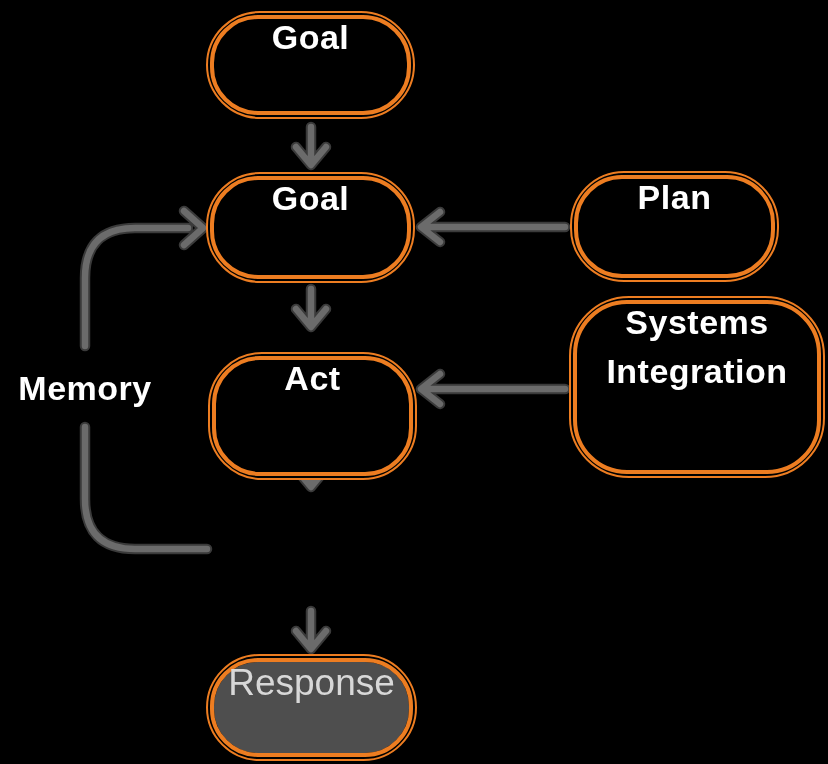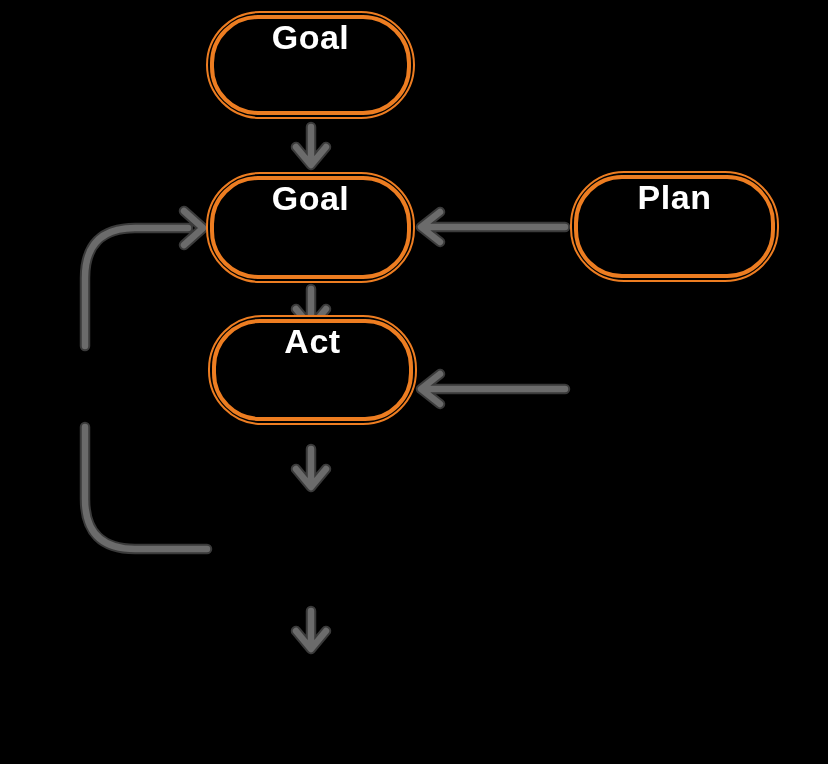--- a/index.html
+++ b/index.html
@@ -43,21 +43,21 @@
     position:relative;z-index:1;
     color:var(--node-text);
     font-weight:700;
     font-size:34px;
     line-height:1.45;
     text-align:center;
     letter-spacing:0.5px;
   }
   #node-goal    {left:206px;top:11px;  width:209px;height:108px;}
   #node-plan    {left:206px;top:172px; width:209px;height:111px;}
-  #node-act     {left:208px;top:315px; width:209px;height:110px;}
+  #node-act     {left:208px;top:352px; width:209px;height:128px;}
   #node-reflect {left:205px;top:493px; width:210px;height:113px;}
   #node-response{left:206px;top:654px; width:211px;height:107px; --fill:var(--response-fill);}
   #node-response .label{font-weight:400;font-size:37px;color:var(--response-text);letter-spacing:0;}
   #node-data    {left:570px;top:171px; width:209px;height:111px;}
   #node-sysint  {left:569px;top:296px; width:256px;height:182px; border-radius:60px;}
   #node-sysint::before{border-radius:54px;}
   #node-sysint .label{padding:0 28px;}
 
   .memory-label{
     position:absolute;
@@ -121,20 +121,27 @@
 
   <div class="node" id="node-plan">
     <span class="label">Goal</span>
   </div>
 
   <div class="node" id="node-act">
     <span class="label">Act</span>
   </div>
 
 
+  <div class="node" id="node-response">
+    <span class="label">Response</span>
+  </div>
 
   <div class="node" id="node-data">
     <span class="label">Plan</span>
   </div>
 
+  <div class="node" id="node-sysint">
+    <span class="label">Systems Integration</span>
+  </div>
 
+  <div class="memory-label">Memory</div>
 
 </div>
 
 </body></html>

